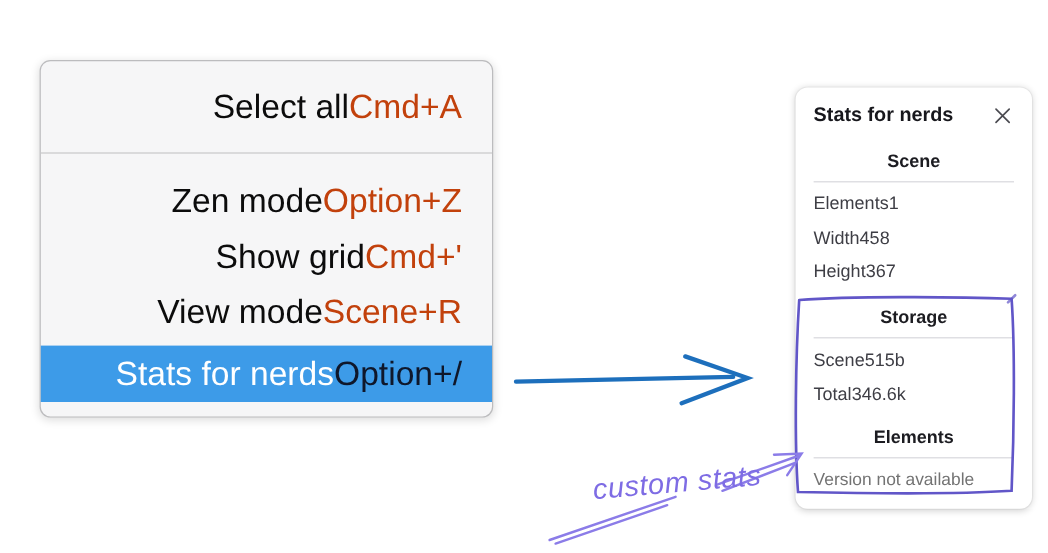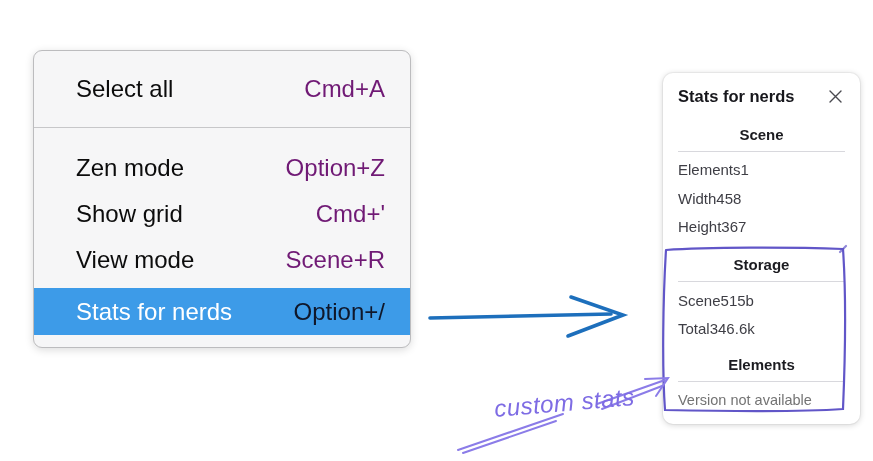--- a/index.html
+++ b/index.html
@@ -6,31 +6,31 @@
   body { background:#ffffff; font-family:"Liberation Sans", sans-serif; }
   .canvas { position:relative; width:873px; height:461px; background:#ffffff; overflow:hidden; }
 
   
   .menu {
     position:absolute; left:33px; top:50px; width:378px; height:298px;
     background:#f6f6f7; border:1px solid #bcbcbe; border-radius:9px;
     box-shadow:0 2px 8px rgba(0,0,0,.14);
   }
   .menu-row {
-    display:flex; justify-content:space-between; align-items:center;
-    padding:0 25px 0 42px; font-size:24px; color:#0c0c0c; cursor:default;
+    display:flex; justify-content:flex-end; align-items:center;
+    padding:0 25px 0 42px; font-size:28px; color:#0c0c0c; cursor:default;
   }
   .menu-row.first { height:76px; }
   .menu-divider { border-top:1px solid #c7c7c9; width:100%; }
   .menu-group { padding-top:17px; }
   .menu-row.std { height:46px; }
   .menu-row.selected {
     height:47px; margin-top:5px; background:#3d9be8; color:#ffffff;
   }
-  .shortcut { color:#701a75; }
+  .shortcut { color:#c2410c; }
   .menu-row.selected .shortcut { color:#0f172a; }
 
   
   .panel {
     position:absolute; left:663px; top:73px; width:197px; height:351px;
     background:#ffffff; border-radius:10px;
     box-shadow:0 1px 6px rgba(0,0,0,.18), 0 0 0 1px rgba(0,0,0,.04);
     padding:13px 15px 12px 15px;
   }
   .panel-header { display:flex; justify-content:space-between; align-items:center; }

